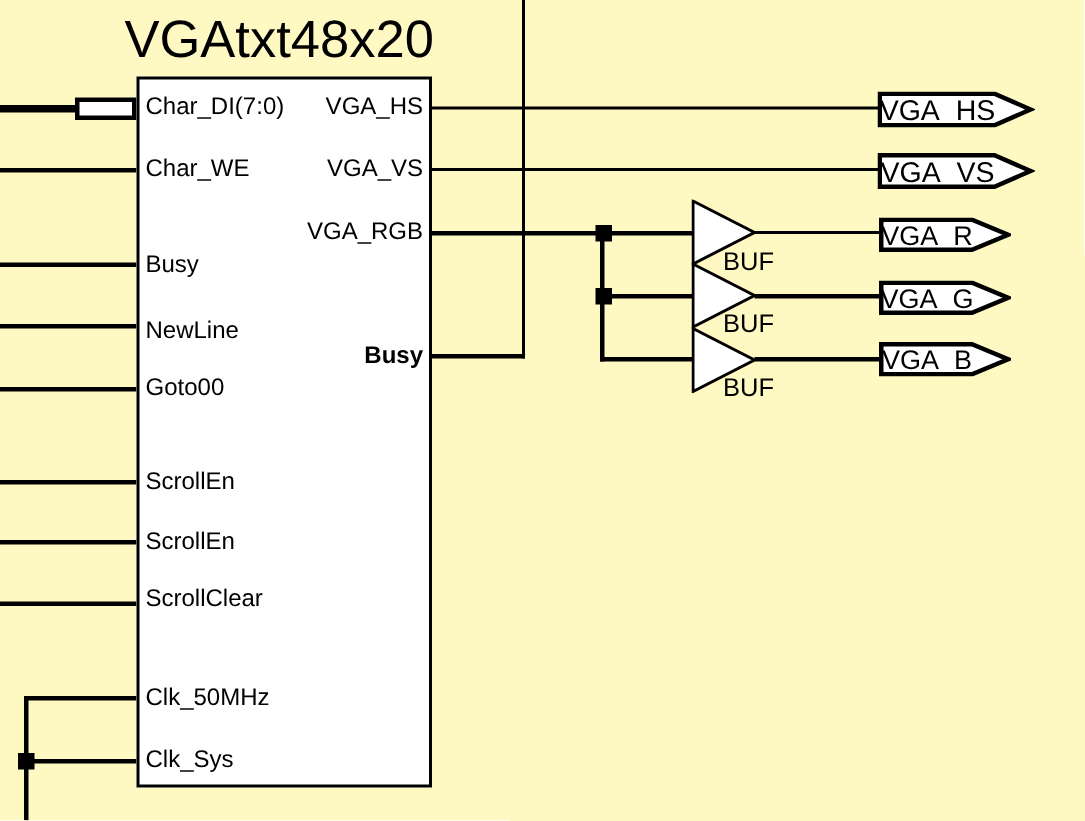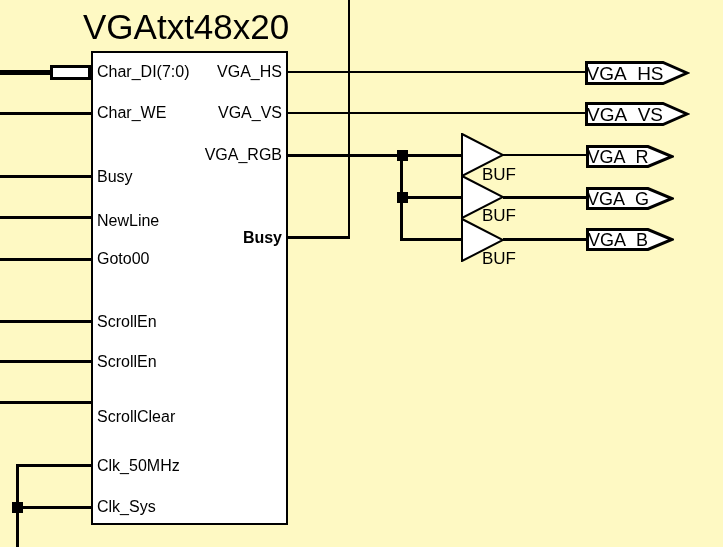--- a/index.html
+++ b/index.html
@@ -81,21 +81,21 @@
   <div class="bus-connector"></div>
   <div class="title">VGAtxt48x20</div>
 
   <div class="pin-label pin-left" style="top:62px;">Char_DI(7:0)</div>
   <div class="pin-label pin-left" style="top:103px;">Char_WE</div>
   <div class="pin-label pin-left" style="top:167px;">Busy</div>
   <div class="pin-label pin-left" style="top:211px;">NewLine</div>
   <div class="pin-label pin-left" style="top:249px;">Goto00</div>
   <div class="pin-label pin-left" style="top:312px;">ScrollEn</div>
   <div class="pin-label pin-left" style="top:352px;">ScrollEn</div>
-  <div class="pin-label pin-left" style="top:407px;">ScrollClear</div>
+  <div class="pin-label pin-left" style="top:390px;">ScrollClear</div>
   <div class="pin-label pin-left" style="top:456px;text-align:center;">Clk_50MHz</div>
   <div class="pin-label pin-left" style="top:497px;">Clk_Sys</div>
 
   <div class="pin-label pin-right" style="top:62px;">VGA_HS</div>
   <div class="pin-label pin-right" style="top:103px;">VGA_VS</div>
   <div class="pin-label pin-right" style="top:145px;">VGA_RGB</div>
   <div class="pin-label pin-right" style="top:228px;font-weight:bold;">Busy</div>
 
   <svg class="buf-svg" style="left:461px; top:133px;" width="44" height="44" viewBox="0 0 44 44">
     <polygon points="1,1 42,22 1,43" fill="#ffffff" stroke="#000000" stroke-width="2"></polygon>

